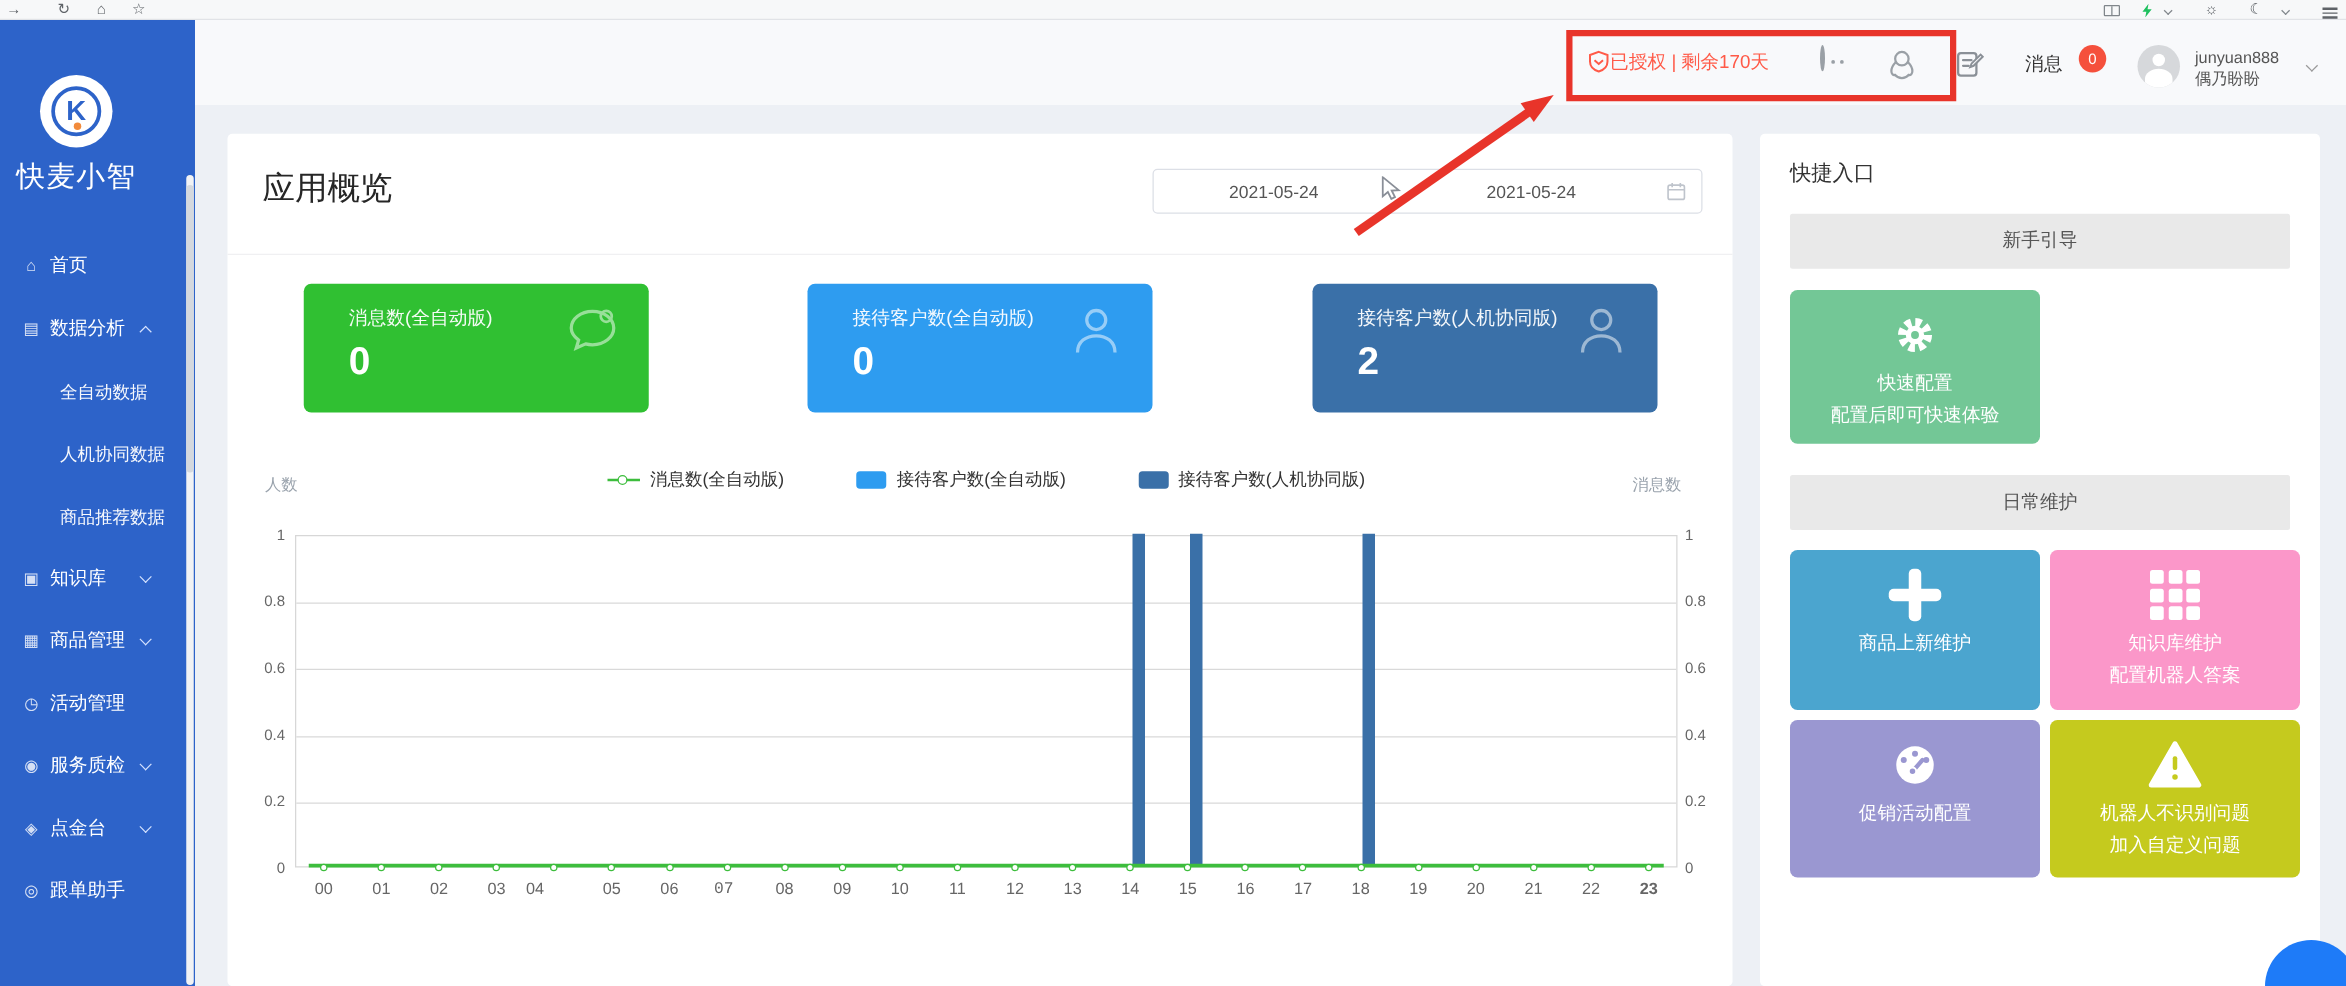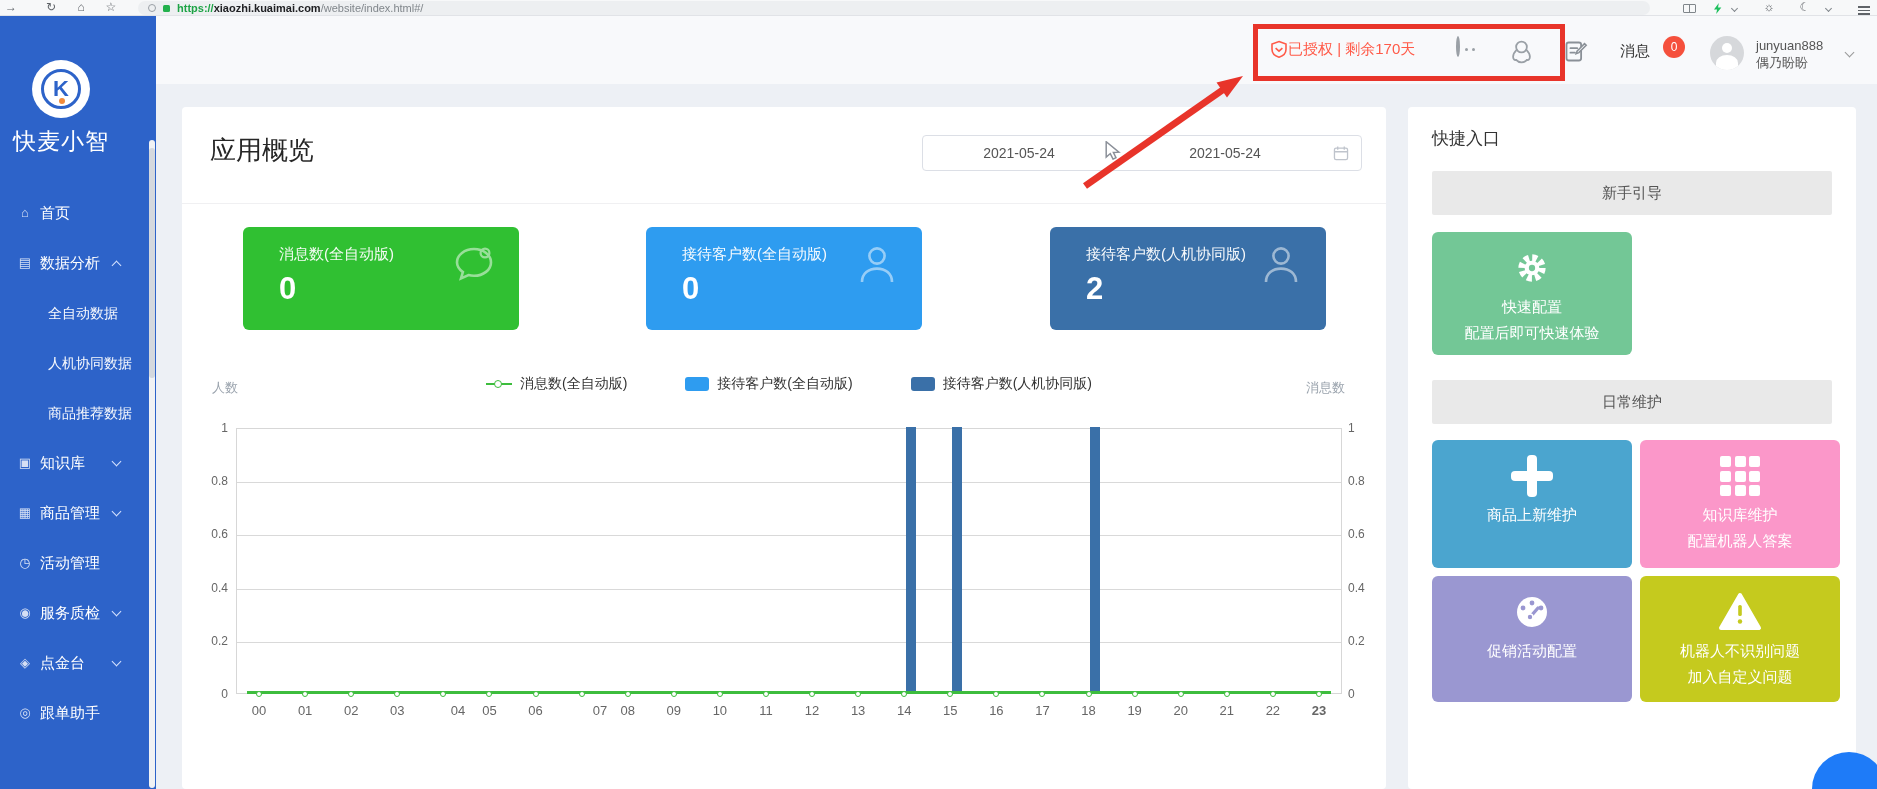--- a/index.html
+++ b/index.html
@@ -105,25 +105,20 @@
 </head>
 <body>
 
 <div class="screen">
 
   <div class="browser">
     <span class="b-ico" style="left:2px">→</span>
     <span class="b-ico" style="left:42px">↻</span>
     <span class="b-ico" style="left:72px">⌂</span>
     <span class="b-ico" style="left:102px">☆</span>
-    <div class="url-pill">
-      <span class="url-circle"></span>
-      <span class="url-lock"></span>
-      <span><span class="url-https">https://</span><span class="url-host">xiaozhi.kuaimai.com</span><span class="url-path">/website/index.html#/</span></span>
-    </div>
     <span class="layout-ico"></span>
     <span class="bolt"></span>
     <span class="mini-chev" style="left:1732px"></span>
     <span class="b-ico" style="left:1760px">☼</span>
     <span class="b-ico" style="left:1796px">☾</span>
     <span class="mini-chev" style="left:1826px"></span>
     <span class="hamb">
         <i></i>
         <i></i>
         <i></i>
@@ -326,24 +321,24 @@
         <div class="ytick ytr" style="top: 473.6px;">0.4</div>
         <div class="ytick ytr" style="top: 420.4px;">0.6</div>
         <div class="ytick ytr" style="top: 367.2px;">0.8</div>
         <div class="ytick ytr" style="top: 314px;">1</div>
       </div>
     <div id="xticks">
         <div class="xtick" style="left: 55.0417px;">00</div>
         <div class="xtick" style="left: 101.125px;">01</div>
         <div class="xtick" style="left: 147.208px;">02</div>
         <div class="xtick" style="left: 193.292px;">03</div>
-        <div class="xtick" style="left: 254px;">04</div>
+        <div class="xtick" style="left: 224px;">04</div>
         <div class="xtick" style="left: 285.458px;">05</div>
         <div class="xtick" style="left: 331.542px;">06</div>
-        <div class="xtick" style="left: 396px;">07</div>
+        <div class="xtick" style="left: 375px; font-family: Liberation Mono, monospace;">07</div>
         <div class="xtick" style="left: 423.708px;">08</div>
         <div class="xtick" style="left: 469.792px;">09</div>
         <div class="xtick" style="left: 515.875px;">10</div>
         <div class="xtick" style="left: 561.958px;">11</div>
         <div class="xtick" style="left: 608.042px;">12</div>
         <div class="xtick" style="left: 654.125px;">13</div>
         <div class="xtick" style="left: 700.208px;">14</div>
         <div class="xtick" style="left: 746.292px;">15</div>
         <div class="xtick" style="left: 792.375px;">16</div>
         <div class="xtick" style="left: 838.458px;">17</div>

